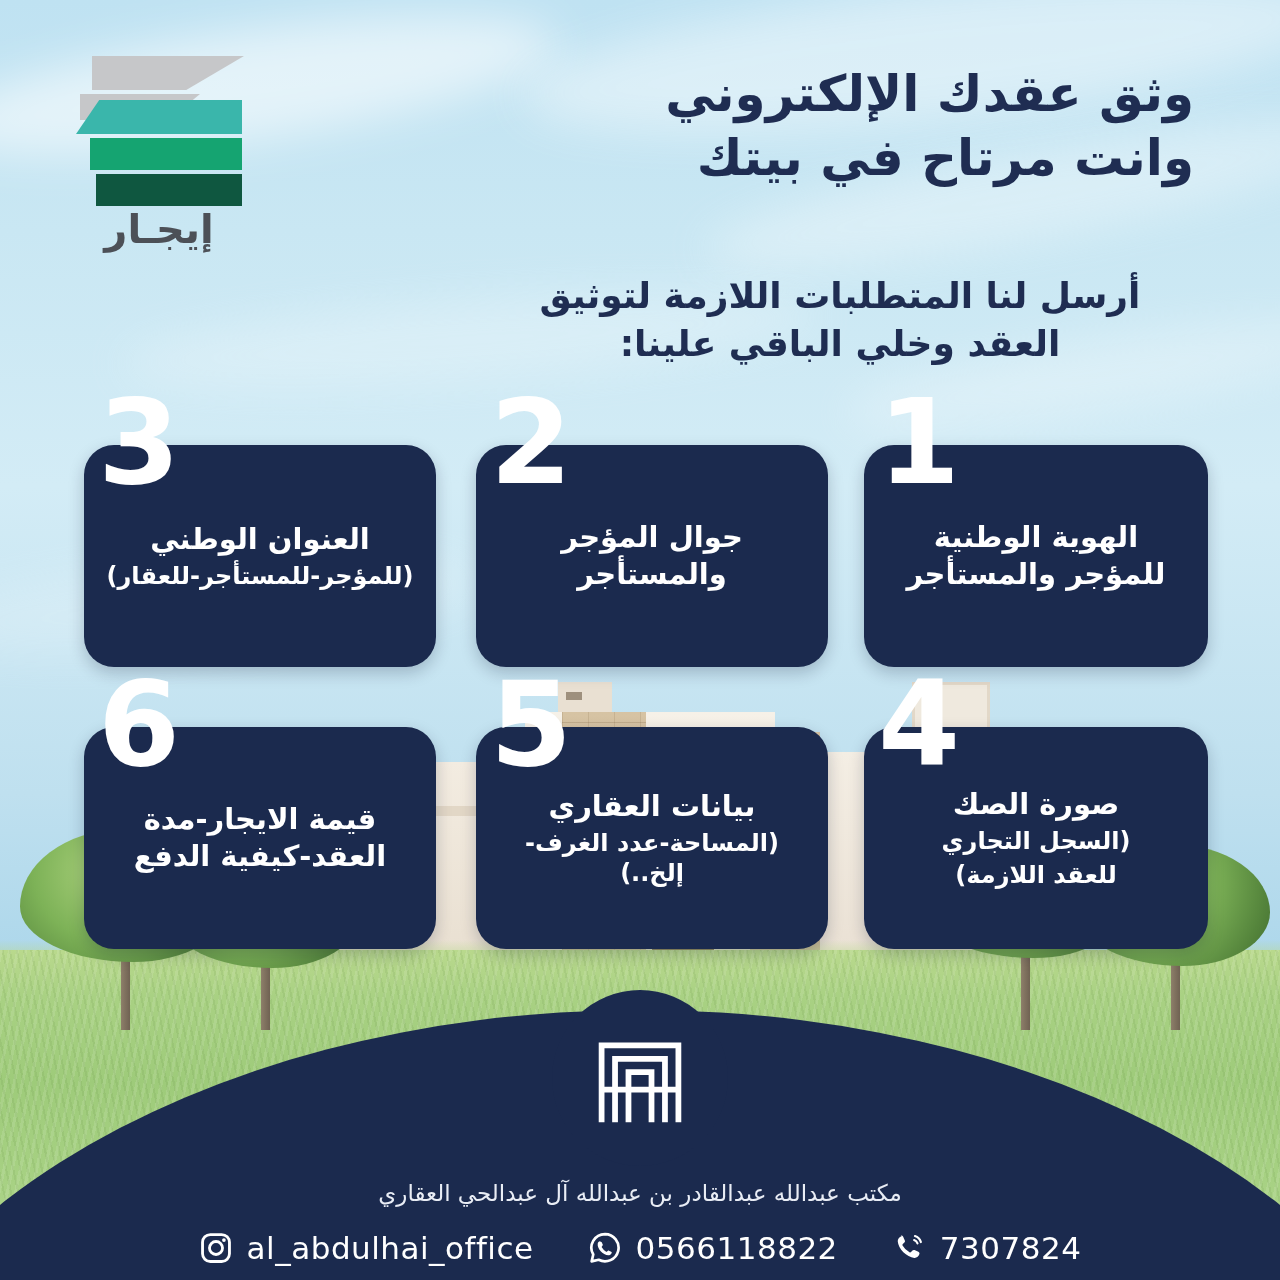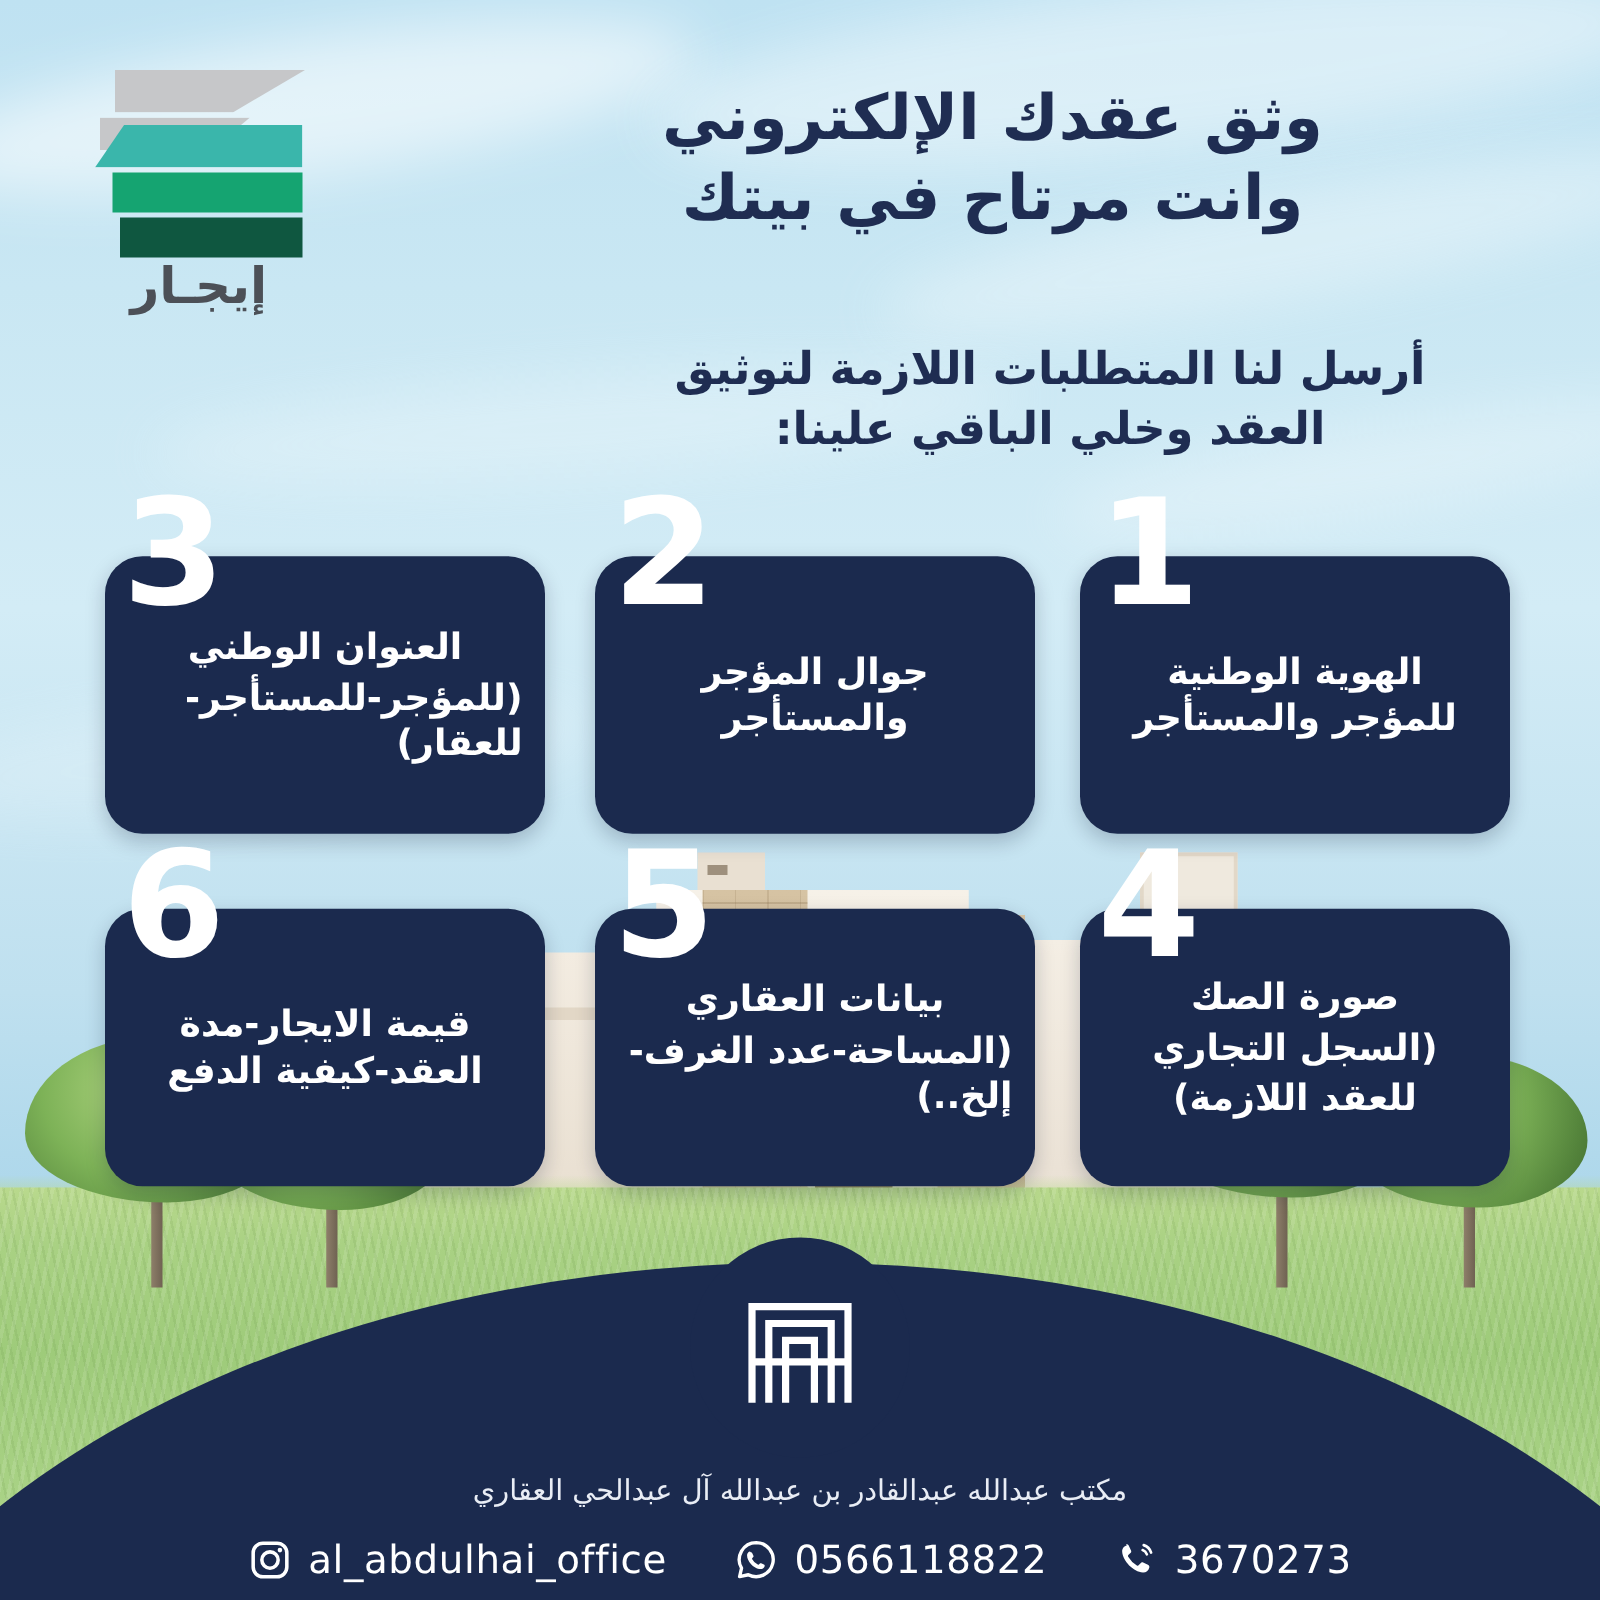--- a/index.html
+++ b/index.html
@@ -126,21 +126,21 @@
   }
   .ejar-en{
     position:absolute; top:205px; right:0; width:170px;
     font-size:40px; font-weight:700; color:#4c5057; text-align:center;
     letter-spacing:7px; direction:ltr;
   }
 
   
   .headline{
     position:absolute; top:62px; right:86px; width:800px;
-    text-align:center; direction:rtl;
+    text-align:right; direction:rtl;
     color:#1f2d52; font-weight:700; font-size:50px; line-height:1.28;
   }
   .subhead{
     position:absolute; top:272px; right:60px; width:760px;
     text-align:center; direction:rtl;
     color:#1f2d52; font-weight:700; font-size:36px; line-height:1.34;
   }
 
   
   .cards{ position:absolute; left:0; top:0; width:1280px; height:1280px; }
@@ -153,21 +153,21 @@
     align-items:center; justify-content:center;
     padding:0 18px;
     color:#ffffff;
     box-shadow:0 6px 16px rgba(10,20,45,.22);
   }
   .card .title{
     font-size:29px; font-weight:700; line-height:1.26; text-align:center;
     max-width:100%;
   }
   .card .sub{
-    font-size:29px; font-weight:700; line-height:1.26; 
+    font-size:24px; font-weight:700; line-height:1.26; text-align:center;
     margin-top:4px; max-width:100%;
   }
   .card .num{
     position:absolute; top:-62px; left:14px;
     font-size:118px; font-weight:700; line-height:1;
     color:#ffffff; direction:ltr;
   }
 
   .card.c1{ right:72px;  top:445px; width:344px; height:222px; }
   .card.c2{ right:452px; top:445px; width:352px; height:222px; }
@@ -349,18 +349,18 @@
       </svg>
       <span>0566118822</span>
     </div>
 
     <div class="contact">
       <svg viewBox="0 0 24 24">
         <path d="M6.2 3.2c.7-.2 1.3.1 1.6.75l1.25 2.7c.25.55.15 1.05-.3 1.45l-1.1 1c-.35.3-.4.7-.2 1.1a13 13 0 0 0 4.9 4.85c.4.22.8.16 1.1-.18l1-1.1c.4-.45.9-.55 1.45-.3l2.7 1.25c.65.3.95.9.75 1.6-.45 1.6-1.9 2.8-3.6 2.7-5.3-.35-11.35-6.4-11.7-11.7-.1-1.7 1.1-3.15 2.7-3.6z" fill="#fff"></path>
         <path d="M16.2 3.6a6.6 6.6 0 0 1 4.2 4.2" fill="none" stroke="#fff" stroke-width="1.5" stroke-linecap="round"></path>
         <path d="M15.6 6.4a4 4 0 0 1 2.4 2.4" fill="none" stroke="#fff" stroke-width="1.5" stroke-linecap="round"></path>
       </svg>
-      <span>3670273</span>
+      <span>7307824</span>
     </div>
 
   </div>
 
 </div>
 
 </body></html>

